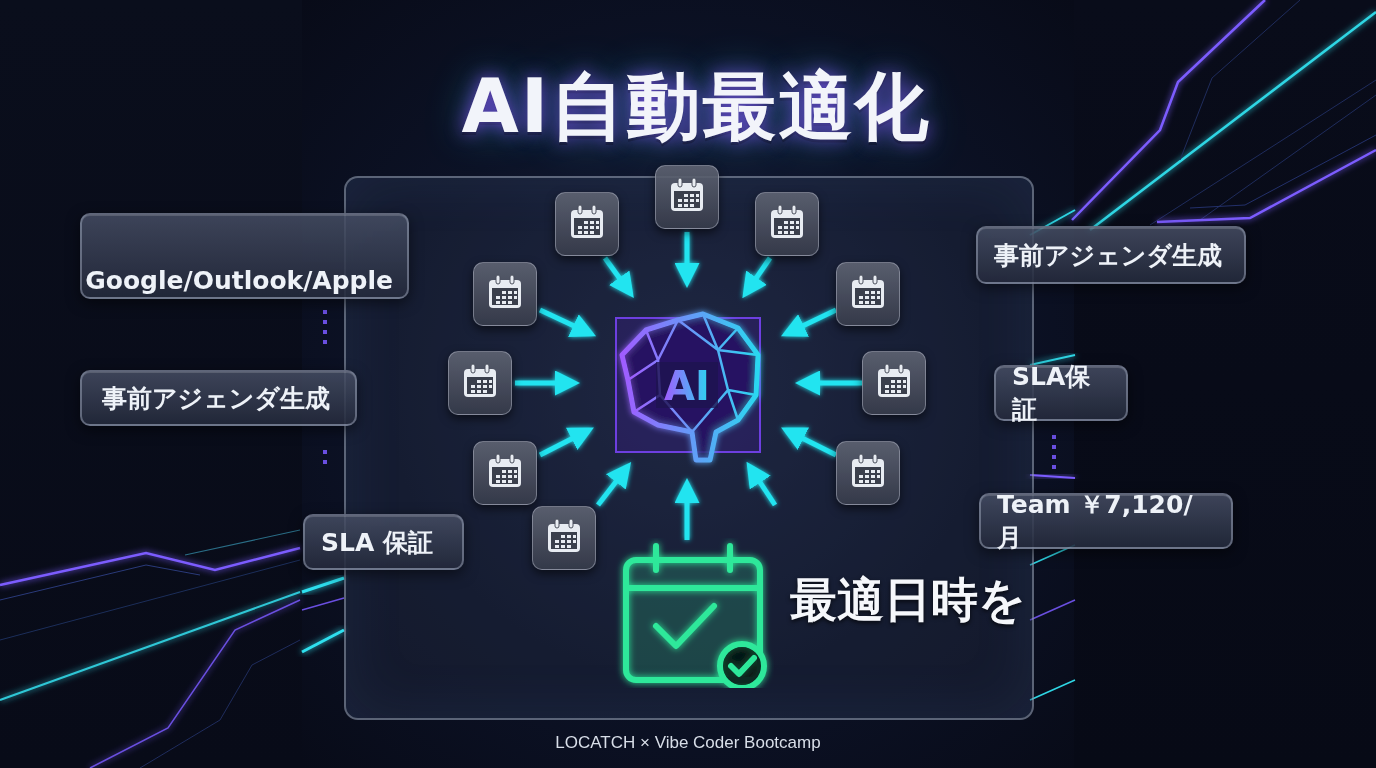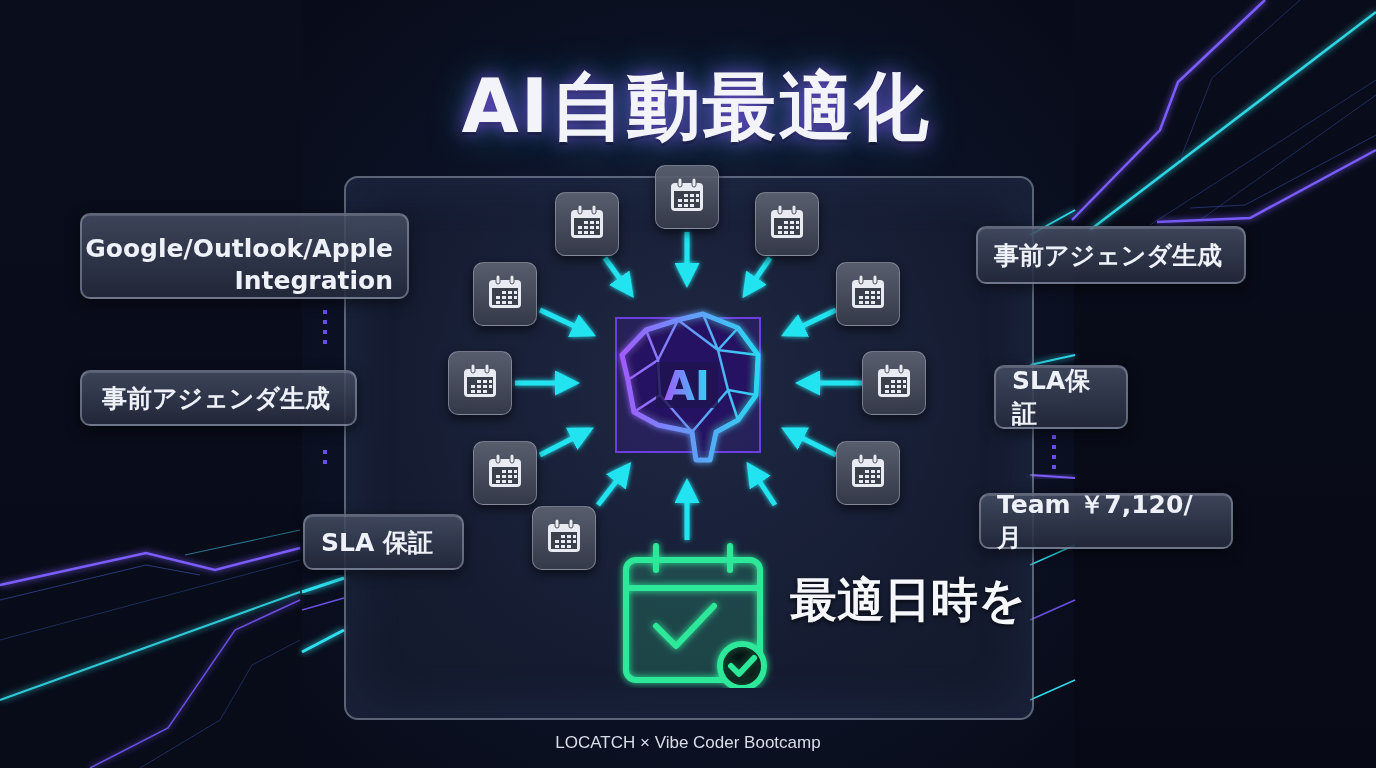--- a/index.html
+++ b/index.html
@@ -392,33 +392,32 @@
     <line x1="42" y1="8" x2="42" y2="32"></line>
     <line x1="116" y1="8" x2="116" y2="32"></line>
     <polyline points="42,88 62,108 100,68"></polyline>
     <circle cx="128" cy="128" r="22" fill="rgba(7,20,20,.9)"></circle>
     <polyline points="117,128 125,136 140,120"></polyline>
   </g>
 </svg>
 
 <div class="pill multi" style="left:80px; top:213px; width:329px; height:86px; padding-right:14px;">
   <span>Google/Outlook/Apple</span>
-  <span>Integration</span>
 </div>
 <div class="pill" style="left:80px; top:370px; width:277px; height:56px; padding-left:20px;">
   <span>事前アジェンダ生成</span>
 </div>
 <div class="pill" style="left:303px; top:514px; width:161px; height:56px; padding-left:16px;">
   <span>SLA 保証</span>
 </div>
 
 <div class="pill" style="left:976px; top:226px; width:270px; height:58px; padding-left:16px;">
   <span>事前アジェンダ生成</span>
 </div>
-<div class="pill" style="left:994px; top:365px; width:134px; height:64px; ">
+<div class="pill" style="left:994px; top:365px; width:134px; height:56px; ">
   <span>SLA保証</span>
 </div>
 <div class="pill" style="left:979px; top:493px; width:254px; height:56px; padding-left:16px;">
   <span>Team ￥7,120/月</span>
 </div>
 
 <div class="result-text">
   <div>最適日時を</div>
 </div>
 

